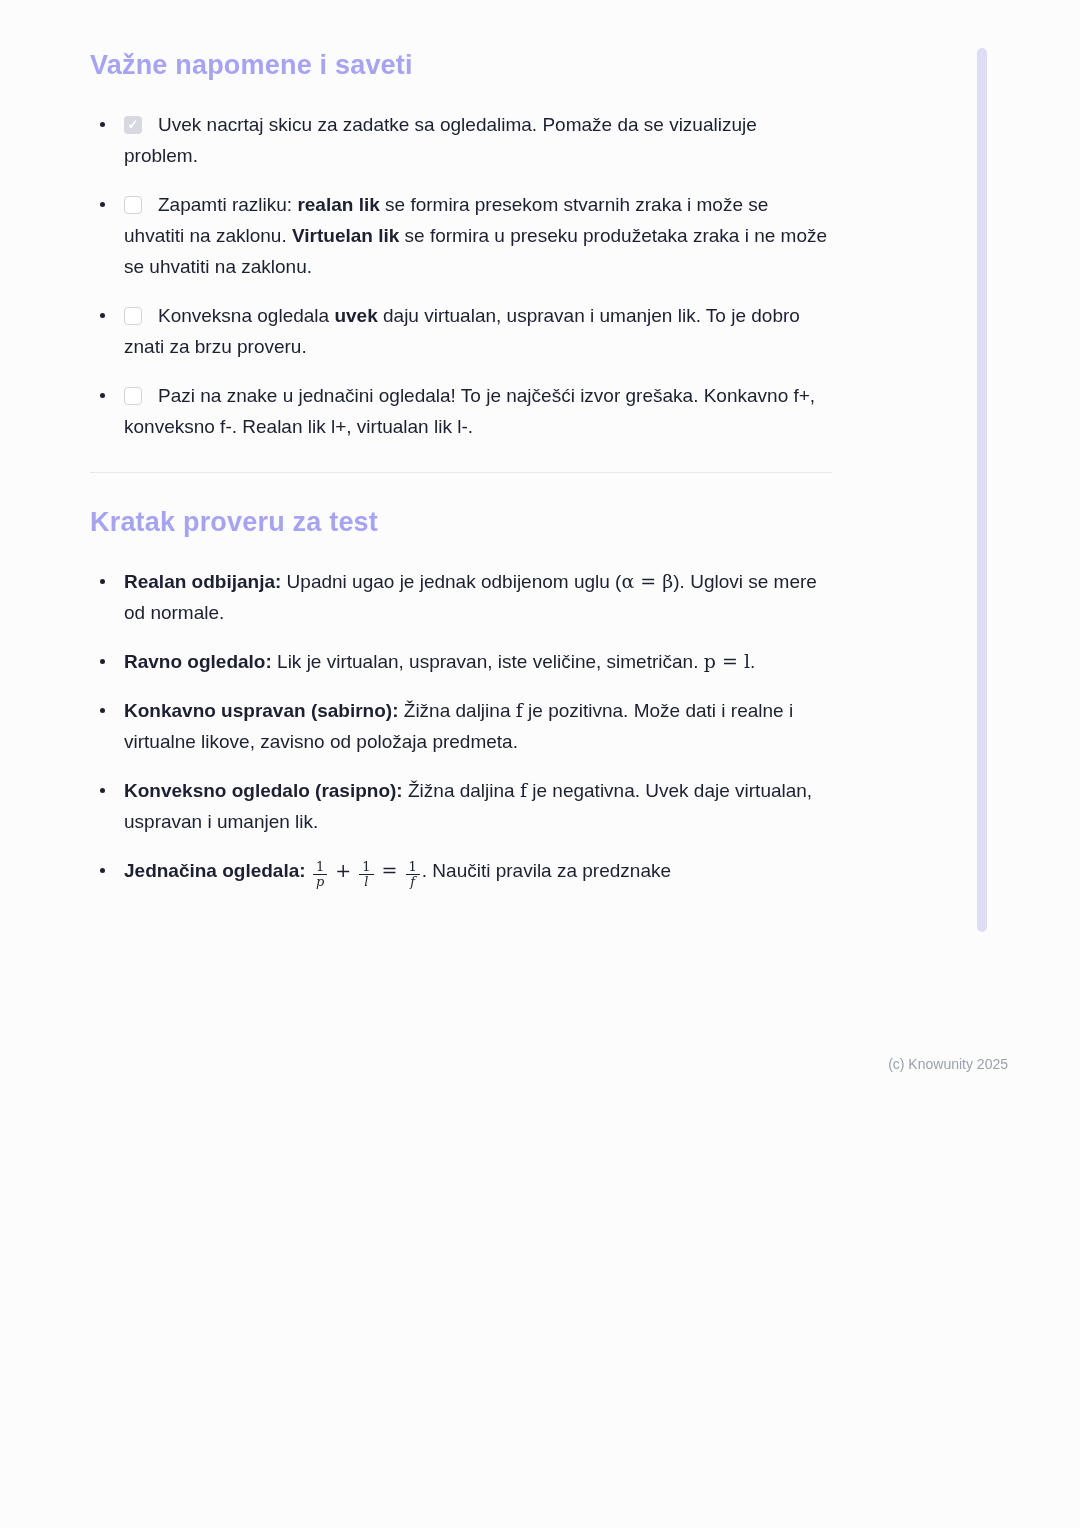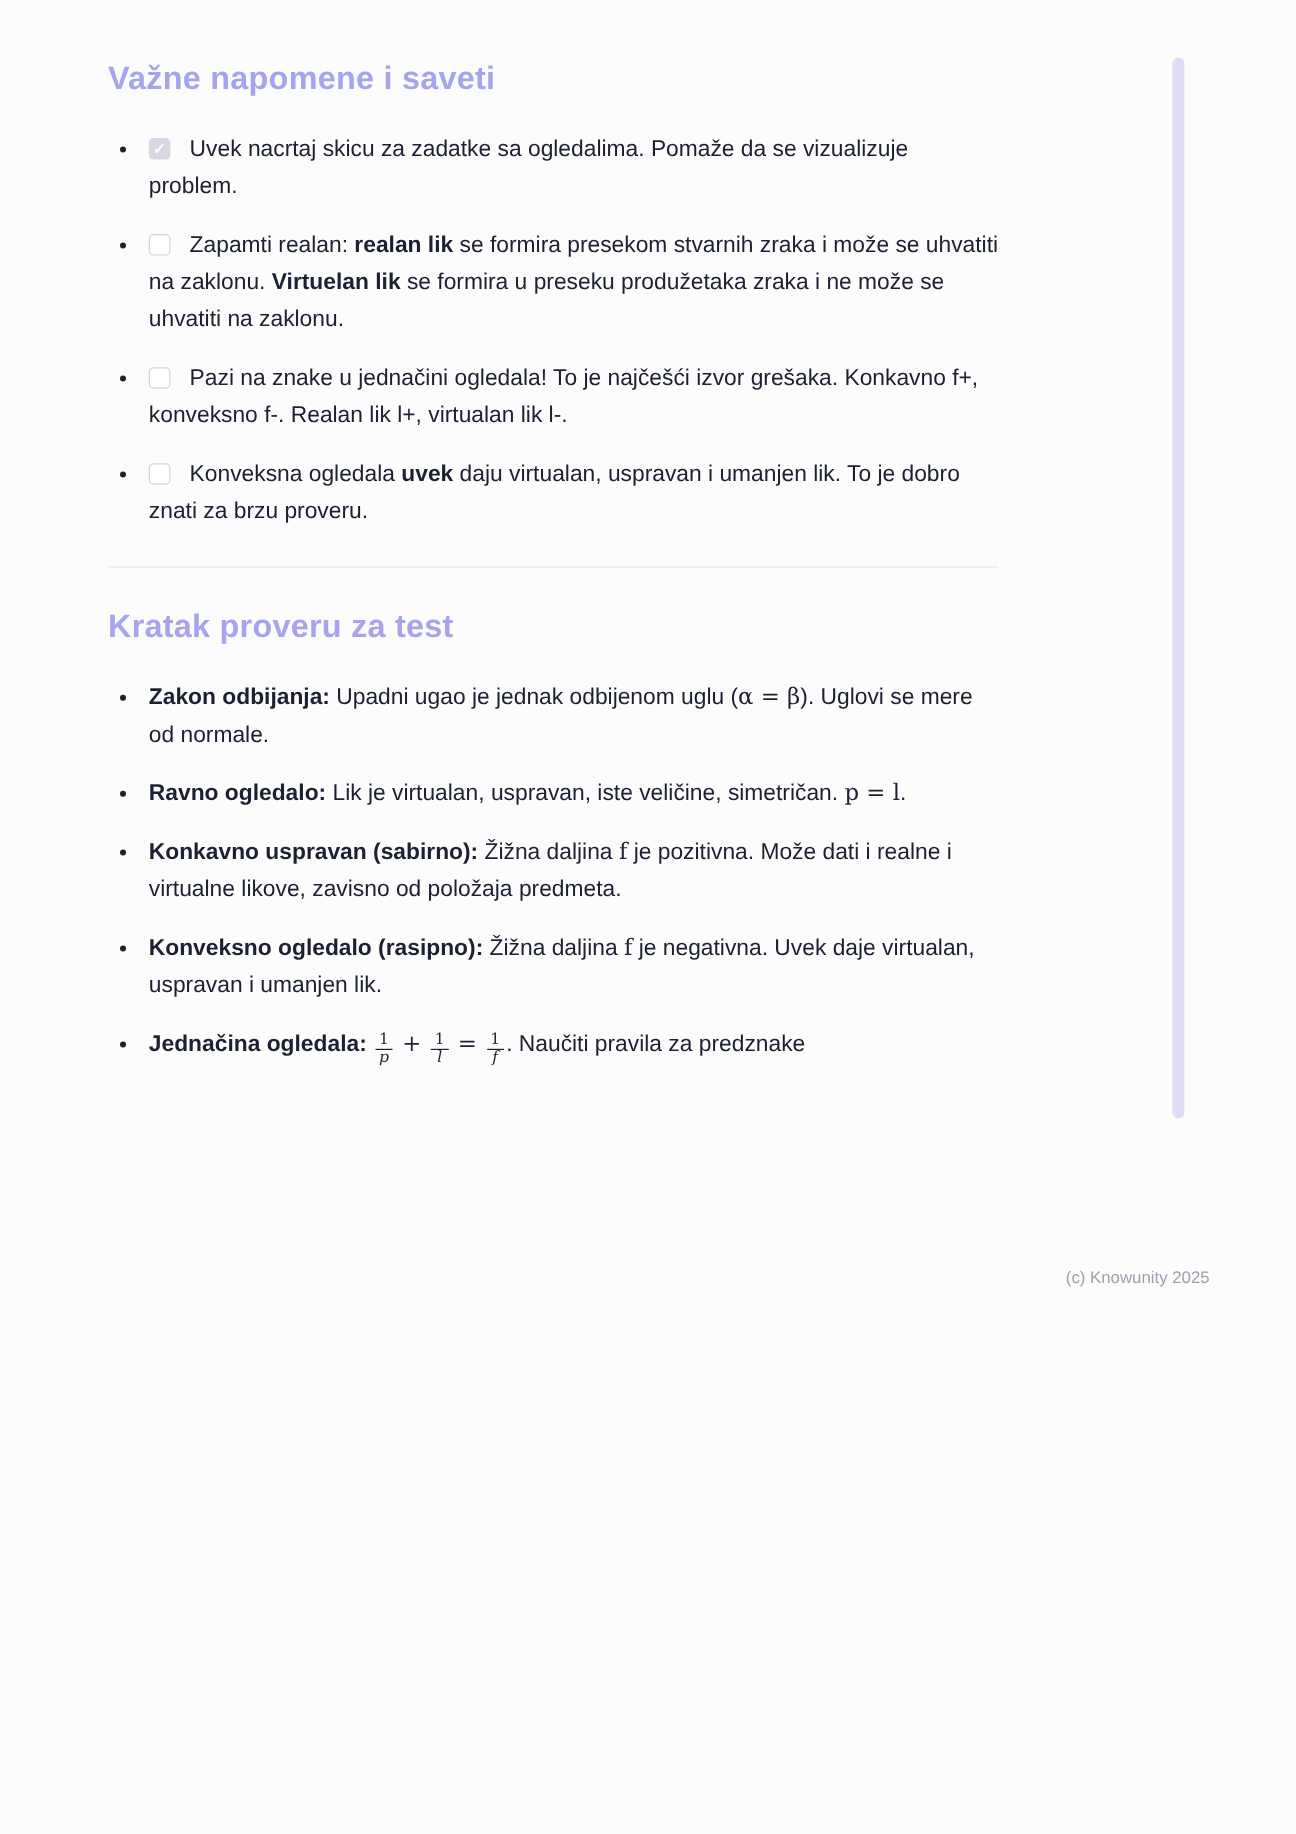--- a/index.html
+++ b/index.html
@@ -109,32 +109,32 @@
 <body>
 
 <div class="page">
 
   <div class="content">
 
     <section>
       <h2 class="section-title">Važne napomene i saveti</h2>
       <ul class="item-list">
           <li><span class="bullet"></span><span class="checkbox checked"><span class="check">✓</span></span><span>Uvek nacrtaj skicu za zadatke sa ogledalima. Pomaže da se vizualizuje problem.</span></li>
-          <li><span class="bullet"></span><span class="checkbox"></span><span>Zapamti realan: </span><span class="bold">realan lik</span><span> se formira presekom stvarnih zraka i može se uhvatiti na zaklonu. </span><span class="bold">Virtuelan lik</span><span> se formira u preseku produžetaka zraka i ne može se uhvatiti na zaklonu.</span></li>
+          <li><span class="bullet"></span><span class="checkbox"></span><span>Zapamti razliku: </span><span class="bold">realan lik</span><span> se formira presekom stvarnih zraka i može se uhvatiti na zaklonu. </span><span class="bold">Virtuelan lik</span><span> se formira u preseku produžetaka zraka i ne može se uhvatiti na zaklonu.</span></li>
+          <li><span class="bullet"></span><span class="checkbox"></span><span>Konveksna ogledala </span><span class="bold">uvek</span><span> daju virtualan, uspravan i umanjen lik. To je dobro znati za brzu proveru.</span></li>
           <li><span class="bullet"></span><span class="checkbox"></span><span>Pazi na znake u jednačini ogledala! To je najčešći izvor grešaka. Konkavno f+, konveksno f-. Realan lik l+, virtualan lik l-.</span></li>
-          <li><span class="bullet"></span><span class="checkbox"></span><span>Konveksna ogledala </span><span class="bold">uvek</span><span> daju virtualan, uspravan i umanjen lik. To je dobro znati za brzu proveru.</span></li>
         </ul>
     </section>
 
     <hr class="divider">
 
     <section>
       <h2 class="section-title">Kratak proveru za test</h2>
       <ul class="item-list">
-          <li><span class="bullet"></span><span class="bold">Zakon odbijanja:</span><span> Upadni ugao je jednak odbijenom uglu (</span><span class="math">α = β</span><span>). Uglovi se mere od normale.</span></li>
+          <li><span class="bullet"></span><span class="bold">Realan odbijanja:</span><span> Upadni ugao je jednak odbijenom uglu (</span><span class="math">α = β</span><span>). Uglovi se mere od normale.</span></li>
           <li><span class="bullet"></span><span class="bold">Ravno ogledalo:</span><span> Lik je virtualan, uspravan, iste veličine, simetričan. </span><span class="math">p = l</span><span>.</span></li>
           <li><span class="bullet"></span><span class="bold">Konkavno uspravan (sabirno):</span><span> Žižna daljina </span><span class="math">f</span><span> je pozitivna. Može dati i realne i virtualne likove, zavisno od položaja predmeta.</span></li>
           <li><span class="bullet"></span><span class="bold">Konveksno ogledalo (rasipno):</span><span> Žižna daljina </span><span class="math">f</span><span> je negativna. Uvek daje virtualan, uspravan i umanjen lik.</span></li>
           <li><span class="bullet"></span><span class="bold">Jednačina ogledala:</span><span> </span><span class="frac"><span class="num">1</span><span class="den">p</span></span><span class="math"> + </span><span class="frac"><span class="num">1</span><span class="den">l</span></span><span class="math"> = </span><span class="frac"><span class="num">1</span><span class="den">f</span></span><span>. Naučiti pravila za predznake</span></li>
         </ul>
     </section>
 
   </div>
 
   <div class="scrollbar"></div>

